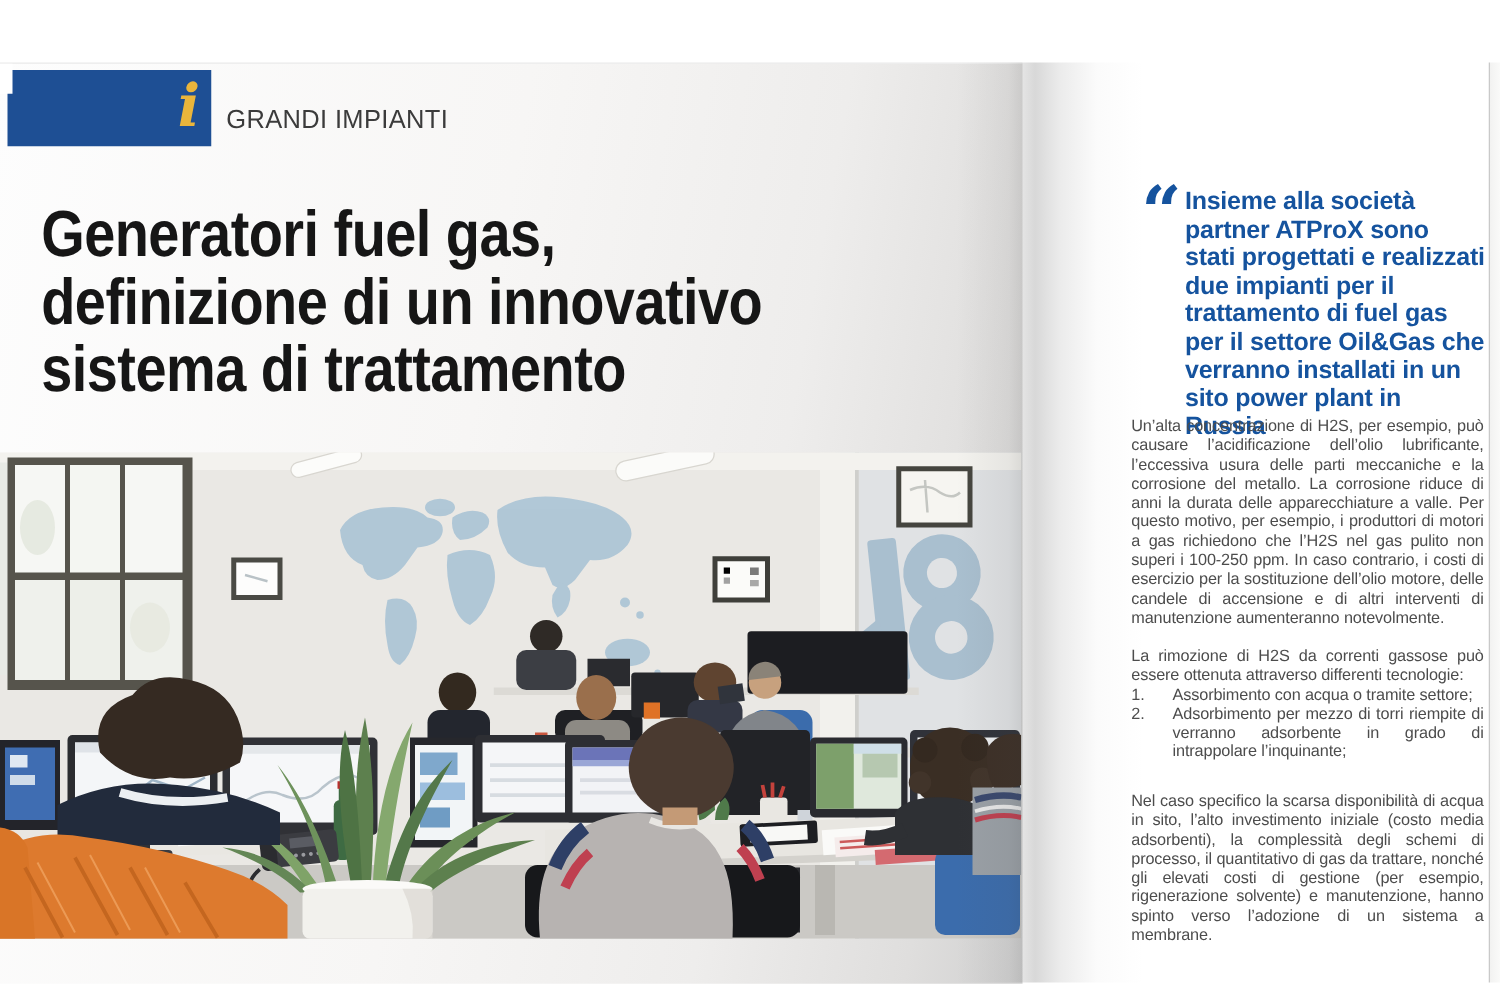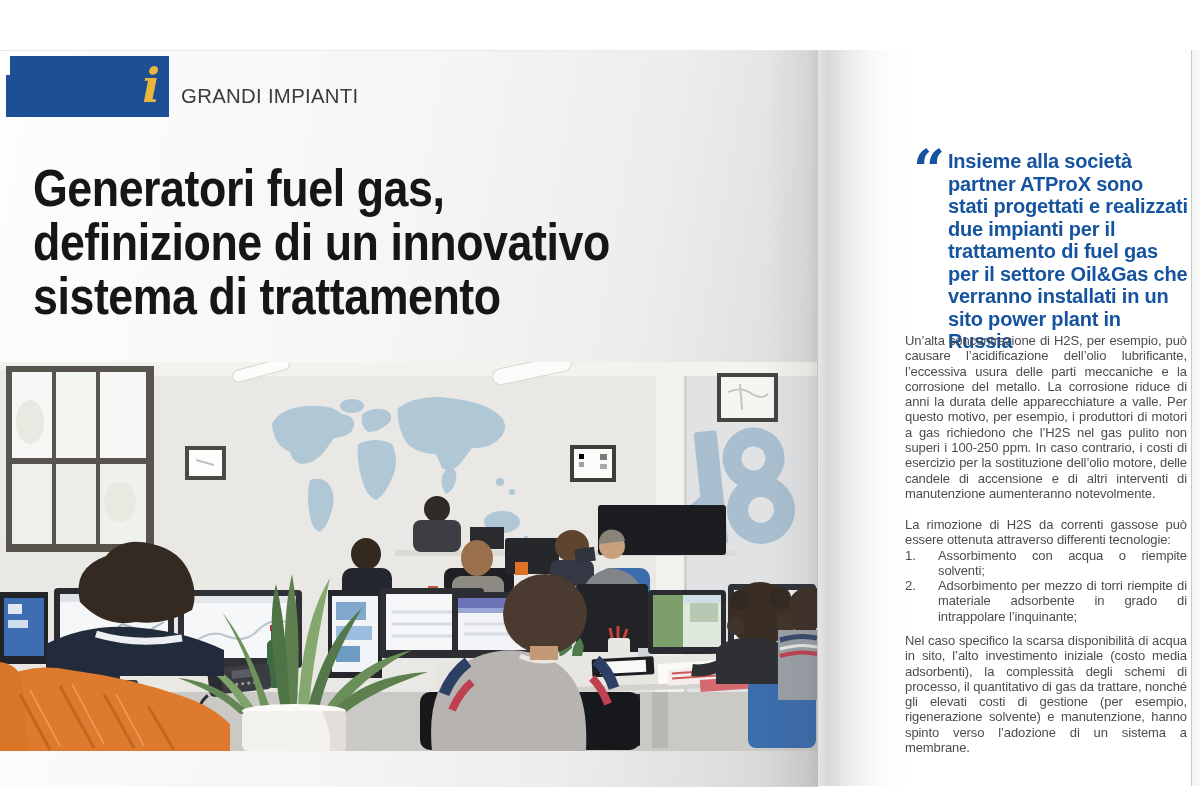--- a/index.html
+++ b/index.html
@@ -305,25 +305,25 @@
       <span class="qmark">“</span>
       <p class="qtext">Insieme alla società partner ATProX sono stati progettati e realizzati due impianti per il trattamento di fuel gas per il settore Oil&amp;Gas che verranno installati in un sito power plant in Russia</p>
     </div>
 
     <p class="body p1">Un’alta concentrazione di H2S, per esempio, può causare l’acidificazione dell’olio lubrificante, l’eccessiva usura delle parti meccaniche e la corrosione del metallo. La corrosione riduce di anni la durata delle apparecchiature a valle. Per questo motivo, per esempio, i produttori di motori a gas richiedono che l’H2S nel gas pulito non superi i 100-250 ppm. In caso contrario, i costi di esercizio per la sostituzione dell’olio motore, delle candele di accensione e di altri interventi di manutenzione aumenteranno notevolmente.</p>
 
     <div class="body listblock">
       <p>La rimozione di H2S da correnti gassose può essere ottenuta attraverso differenti tecnologie:</p>
       <div class="li">
         <span class="num">1.</span>
-        <span class="litext">Assorbimento con acqua o riempite solventi;</span>
+        <span class="litext">Assorbimento con acqua o tramite settore;</span>
       </div>
       <div class="li">
         <span class="num">2.</span>
-        <span class="litext">Adsorbimento per mezzo di torri riempite di materiale adsorbente in grado di intrappolare l’inquinante;</span>
+        <span class="litext">Adsorbimento per mezzo di torri riempite di verranno adsorbente in grado di intrappolare l’inquinante;</span>
       </div>
     </div>
 
     <p class="body p3">Nel caso specifico la scarsa disponibilità di acqua in sito, l’alto investimento iniziale (costo media adsorbenti), la complessità degli schemi di processo, il quantitativo di gas da trattare, nonché gli elevati costi di gestione (per esempio, rigenerazione solvente) e manutenzione, hanno spinto verso l’adozione di un sistema a membrane.</p>
   </div>
 
   <div class="page-edge"></div>
 </div>
 
 </body></html>

